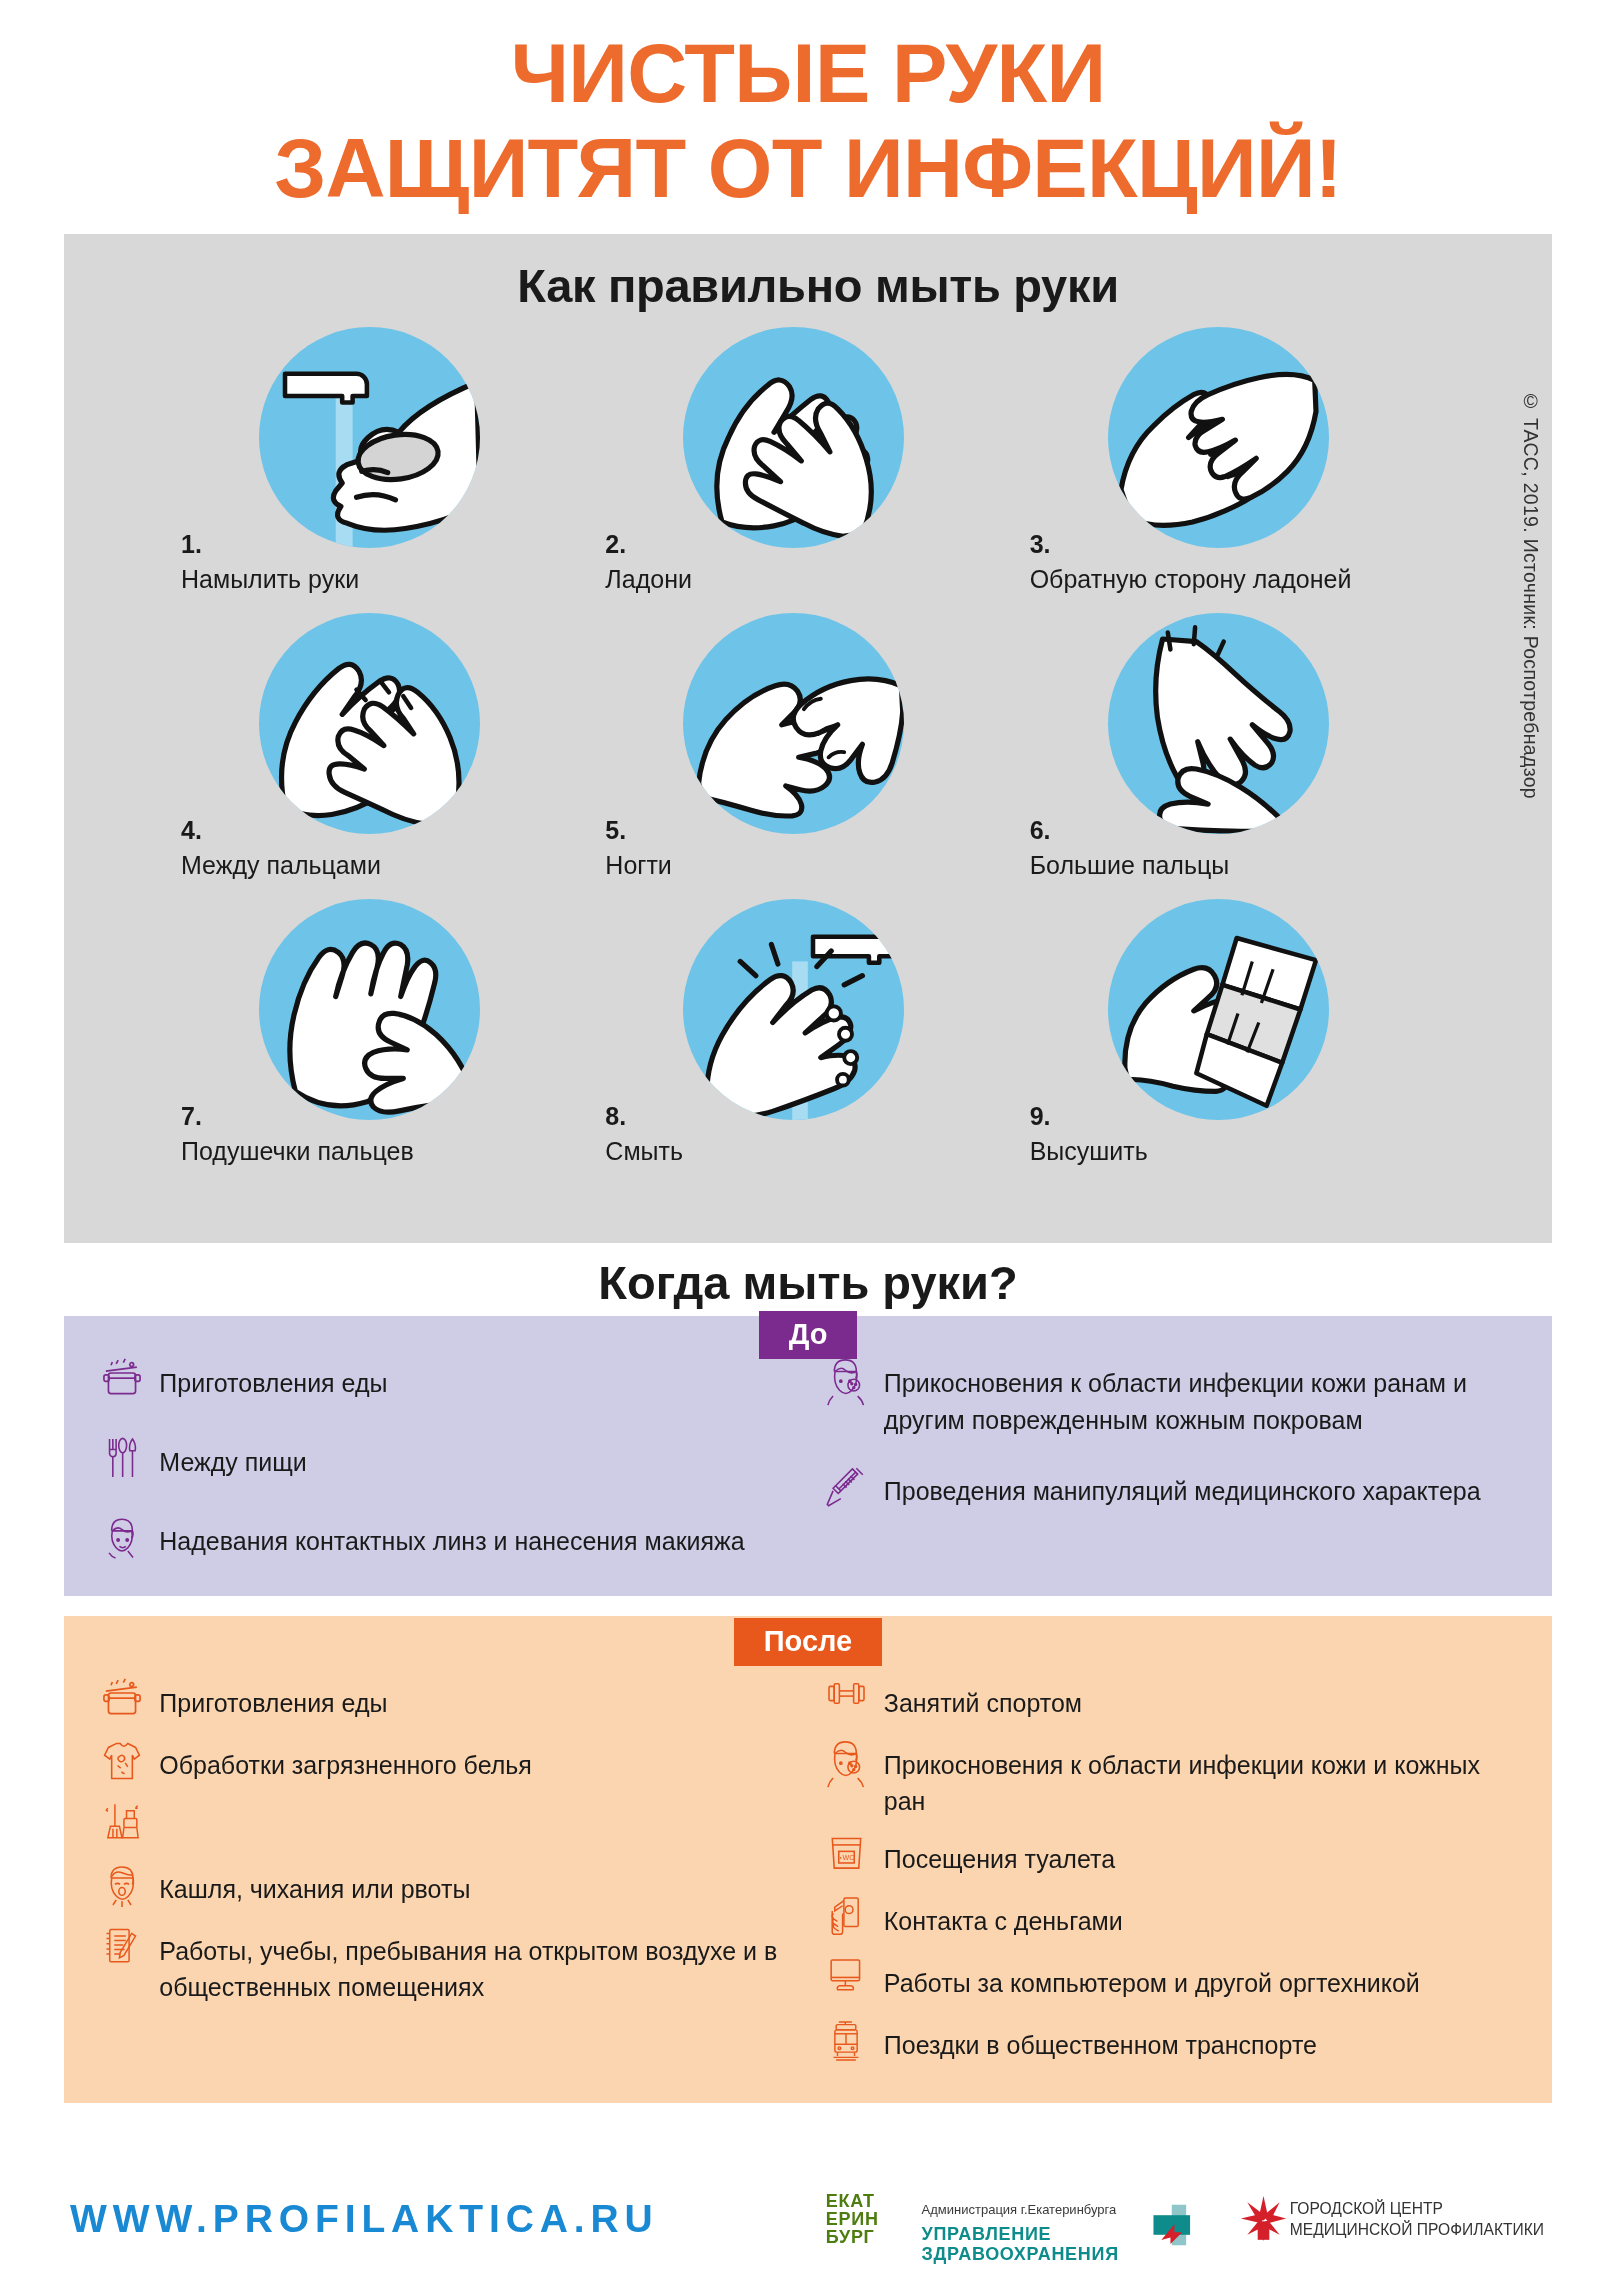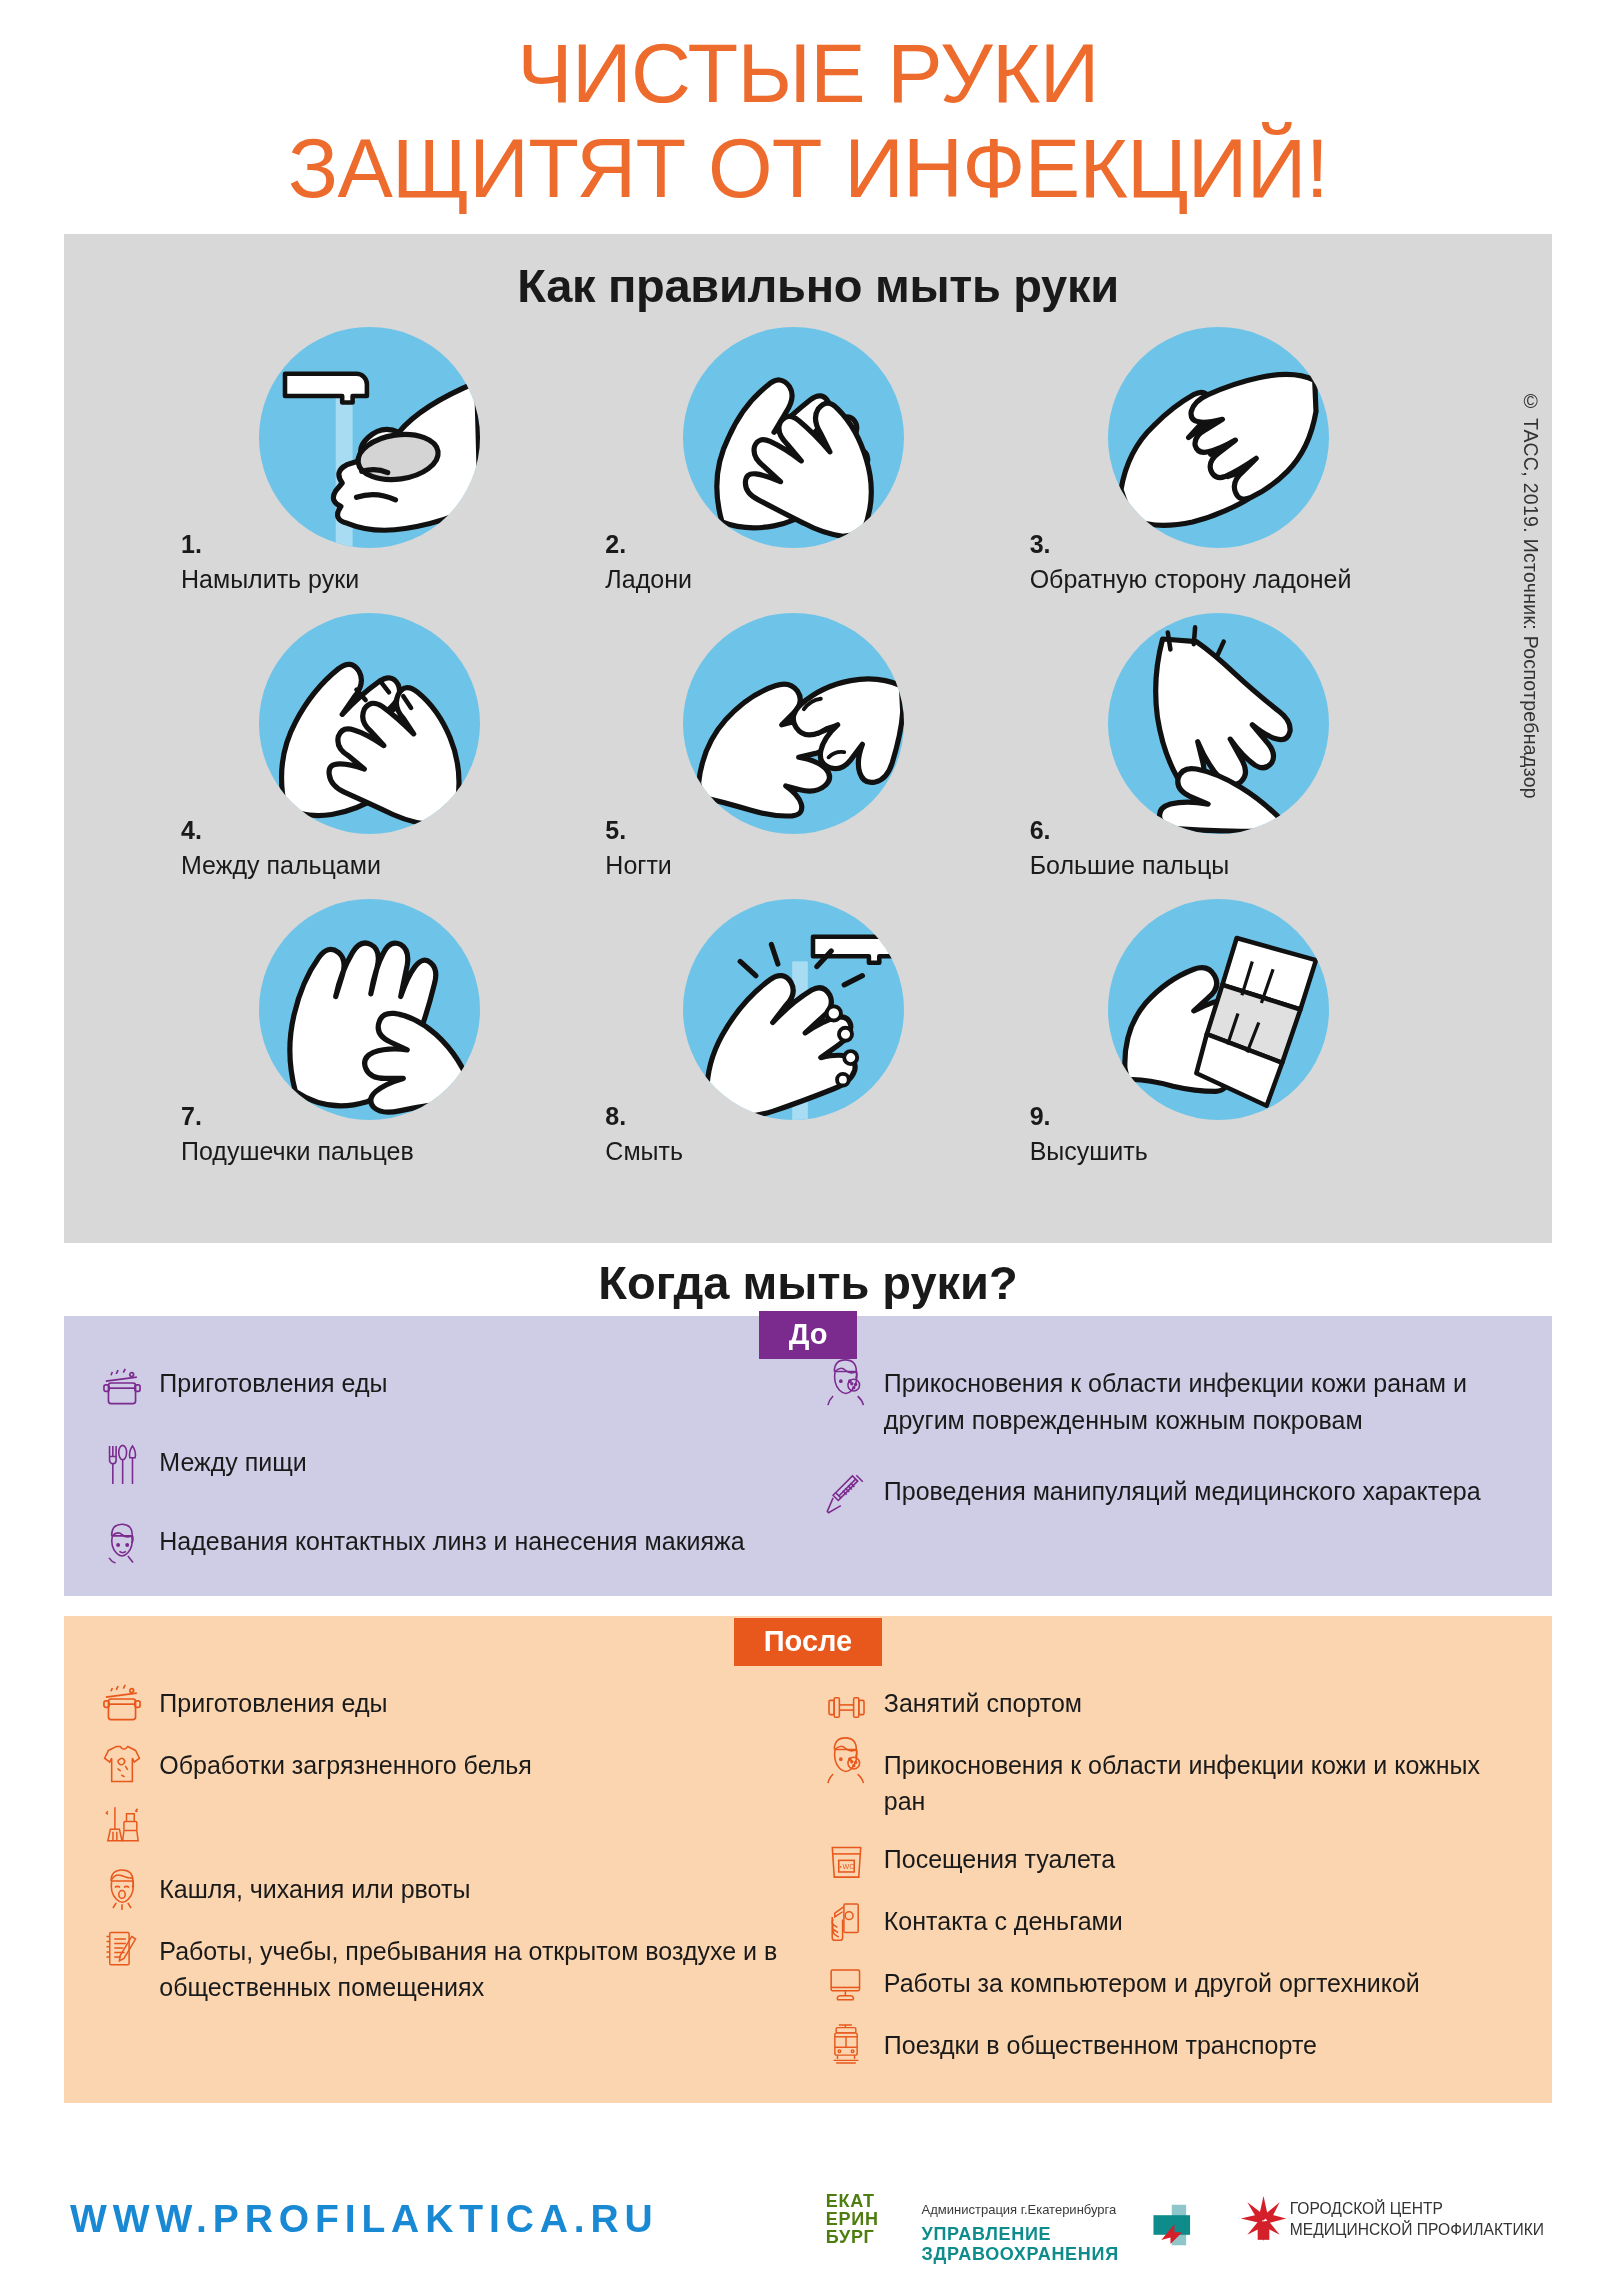--- a/index.html
+++ b/index.html
@@ -17,21 +17,21 @@
     background: #ffffff;
   }
 
   
   .title-block {
     padding-top: 27px;
     text-align: center;
   }
   .title-line {
     color: #ED6B2D;
-    font-weight: normal;
+    font-weight: bold;
     font-size: 83px;
     line-height: 1.14;
     letter-spacing: -0.7px;
     white-space: nowrap;
   }
 
   
   .gray-panel {
     position: relative;
     margin: 18px 64px 0 64px;
@@ -139,21 +139,21 @@
   .item {
     display: flex;
     align-items: flex-start;
     gap: 14.3px;
   }
   .item .ico {
     flex: 0 0 auto;
     width: 47px;
     height: 53px;
     display: flex;
-    align-items: flex-end;
+    align-items: flex-start;
     justify-content: center;
   }
   .item .ico svg { display: block; }
   .item .txt {
     font-size: 25px;
     line-height: 1.45;
     color: #1A1A1A;
     padding-top: 9px;
   }
   .section.after .item .ico { height: 49px; }

